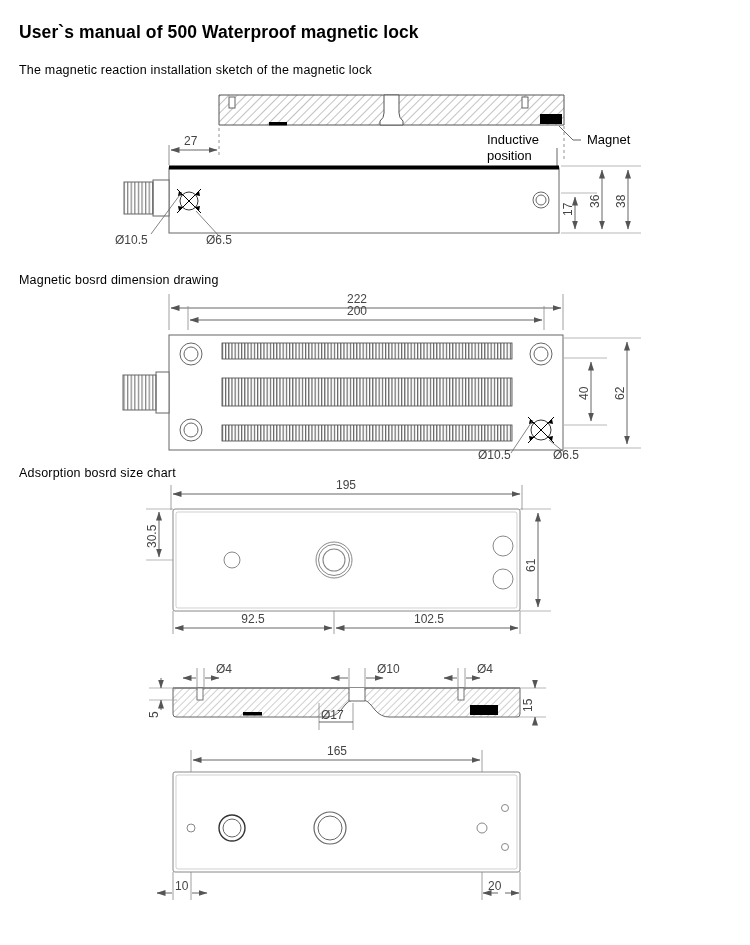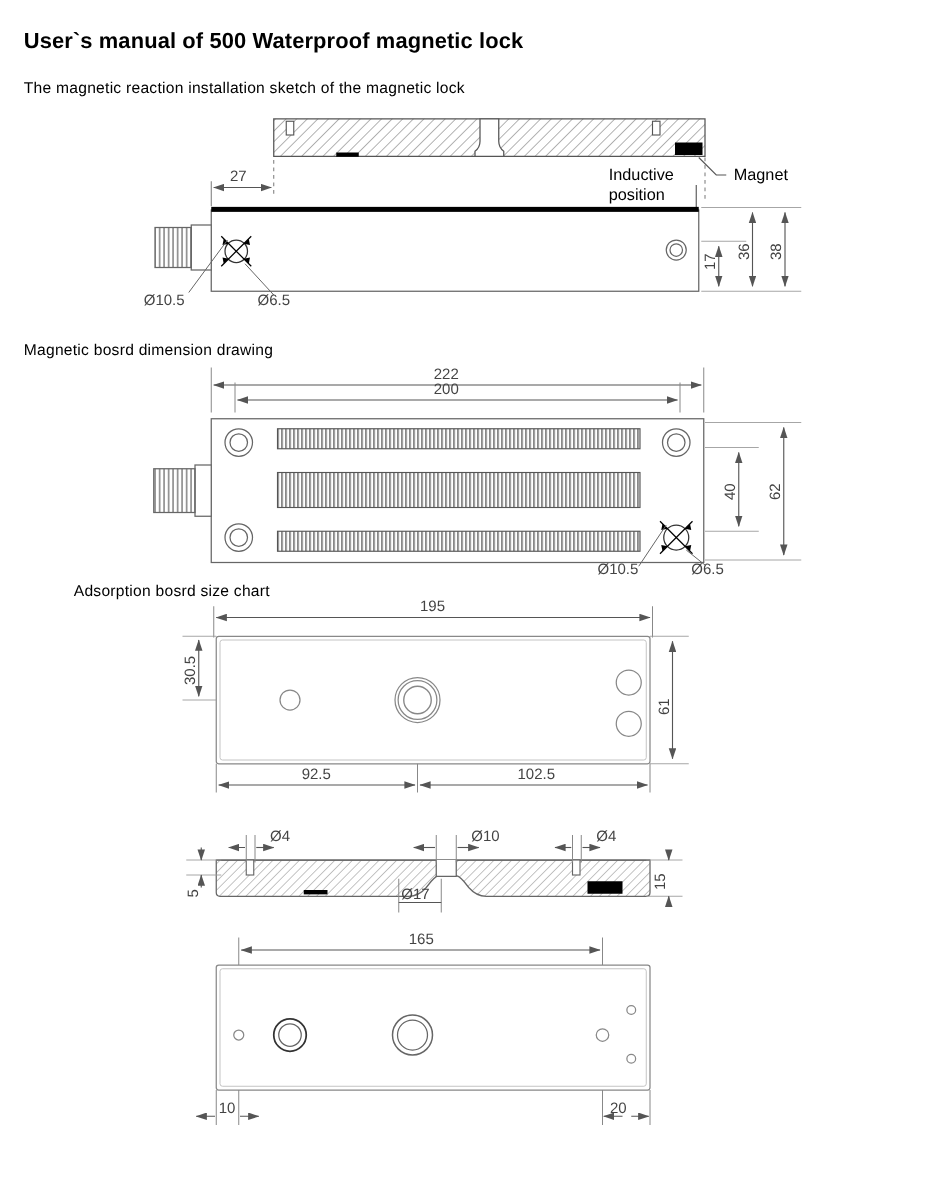--- a/index.html
+++ b/index.html
@@ -31,21 +31,21 @@
     white-space: nowrap;
   }
   .section-caption {
     position: absolute;
     font-size: 12.5px;
     white-space: nowrap;
     letter-spacing: 0.2px;
   }
   #cap-1 { left: 18px; top: 63px; }
   #cap-2 { left: 18px; top: 273px; }
-  #cap-3 { left: 18px; top: 466px; margin-left: 40px; }
+  #cap-3 { left: 18px; top: 466px; }
 
   svg.fig {
     position: absolute;
     left: 0;
     top: 0;
     width: 750px;
     height: 945px;
     pointer-events: none;
   }
   svg text {

